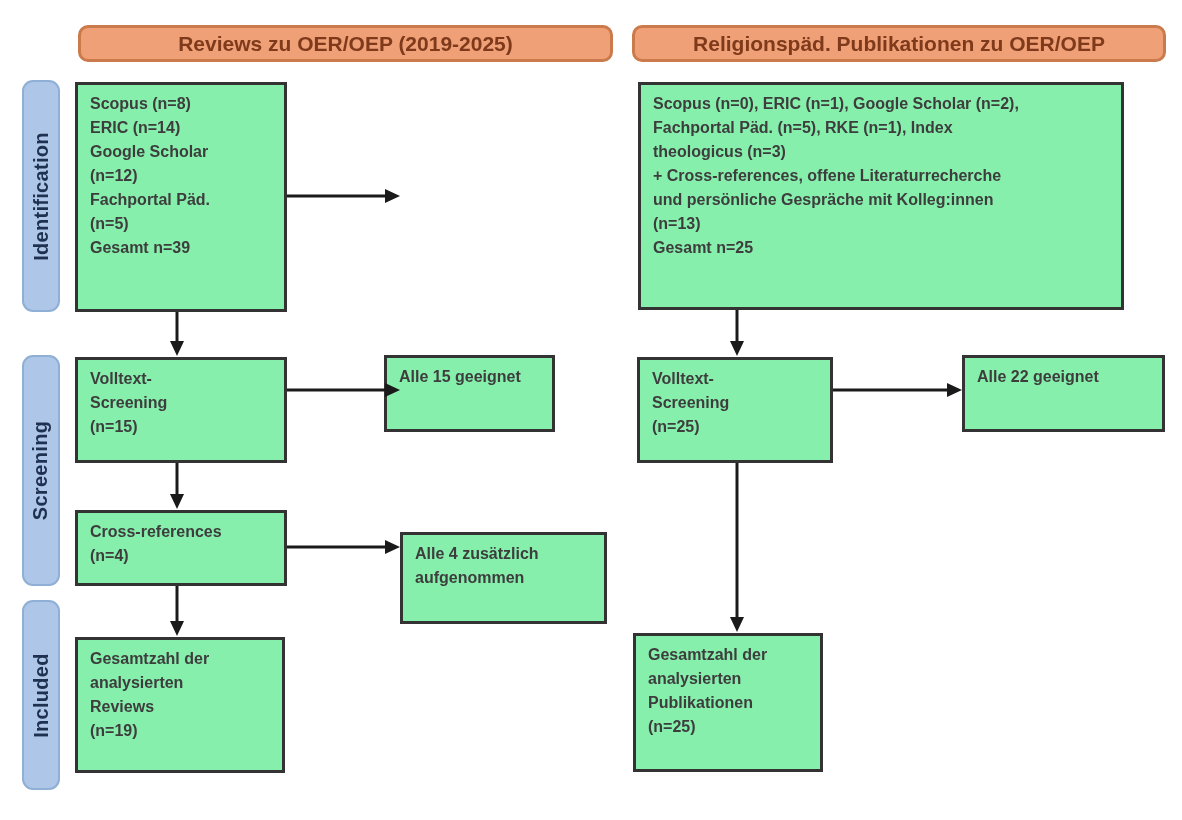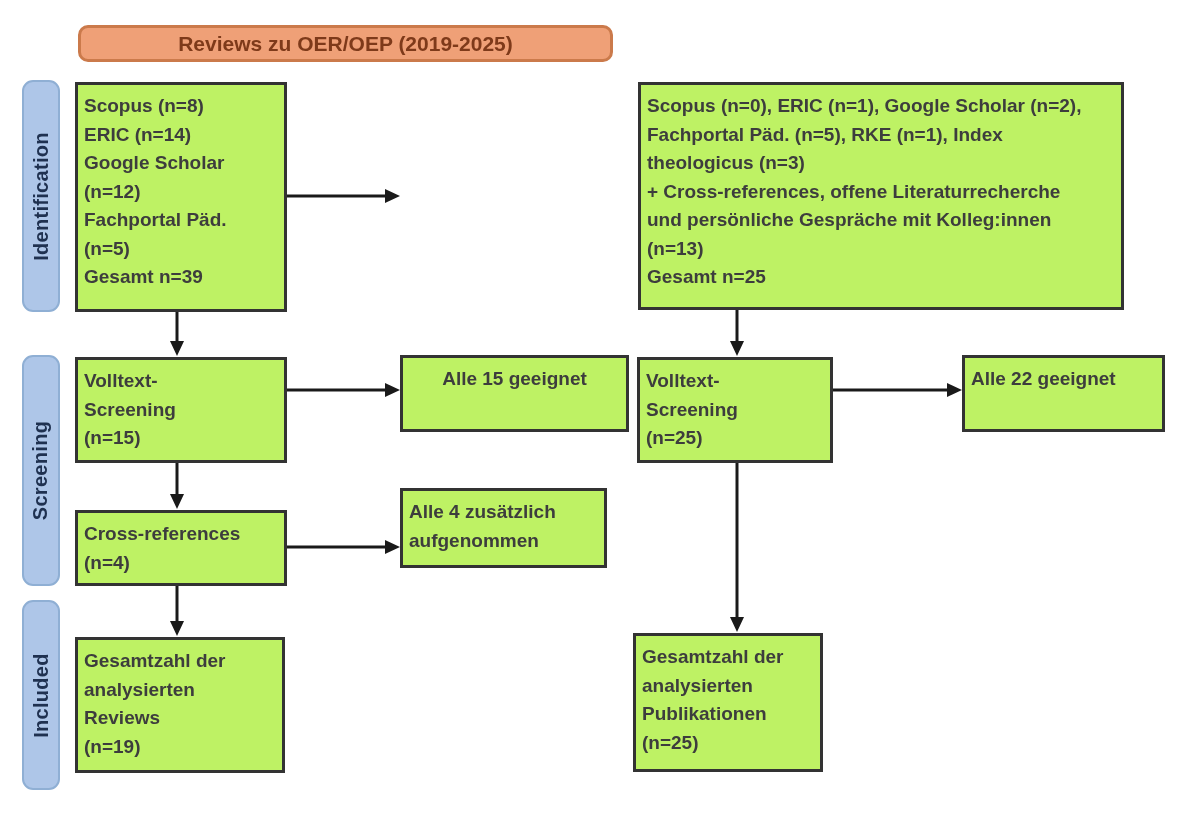--- a/index.html
+++ b/index.html
@@ -50,44 +50,45 @@
   }
   .stage span {
     transform: rotate(-90deg);
     white-space: nowrap;
     font-size: 20px;
     font-weight: 700;
     letter-spacing: 0.3px;
   }
   .box {
     position: absolute;
-    background: #bef264;
+    background: #86efac;
     border: 3px solid var(--box-border);
     color: var(--box-text);
-    font-size: 19px;
+    font-size: 16px;
     font-weight: 700;
     line-height: 1.5;
-    padding: 7px 6px;
+    padding: 7px 12px;
     white-space: pre-line;
   }
   .arrows {
     position: absolute;
     left: 0; top: 0;
     width: 1182px; height: 820px;
     pointer-events: none;
   }
   .arrows line { stroke: var(--arrow); stroke-width: 3; }
   .arrows polygon { fill: var(--arrow); }
 </style>
 </head>
 <body>
 
 <div class="canvas">
 
   <div class="hdr" style="left:78px; top:25px; width:535px; height:37px;">Reviews zu OER/OEP (2019-2025)</div>
+  <div class="hdr" style="left:632px; top:25px; width:534px; height:37px;">Religionspäd. Publikationen zu OER/OEP</div>
 
   <div class="stage" style="left:22px; top:80px; width:38px; height:232px;">
     <span>Identification</span>
   </div>
   <div class="stage" style="left:22px; top:355px; width:38px; height:231px;">
     <span>Screening</span>
   </div>
   <div class="stage" style="left:22px; top:600px; width:38px; height:190px;">
     <span>Included</span>
   </div>
@@ -95,24 +96,24 @@
   <div class="box" style="left:75px; top:82px; width:212px; height:230px;">Scopus (n=8)
 ERIC (n=14)
 Google Scholar
 (n=12)
 Fachportal Päd.
 (n=5)
 Gesamt n=39</div>
   <div class="box" style="left:75px; top:357px; width:212px; height:106px;">Volltext-
 Screening
 (n=15)</div>
-  <div class="box" style="left:400px; top:355px; width:229px; height:77px;text-align:center;">Alle 15 geeignet</div>
+  <div class="box" style="left:384px; top:355px; width:171px; height:77px;">Alle 15 geeignet</div>
   <div class="box" style="left:75px; top:510px; width:212px; height:76px;">Cross-references
 (n=4)</div>
-  <div class="box" style="left:400px; top:488px; width:207px; height:80px;">Alle 4 zusätzlich
+  <div class="box" style="left:400px; top:532px; width:207px; height:92px;">Alle 4 zusätzlich
 aufgenommen</div>
   <div class="box" style="left:75px; top:637px; width:210px; height:136px;">Gesamtzahl der
 analysierten
 Reviews
 (n=19)</div>
 
   <div class="box" style="left:638px; top:82px; width:486px; height:228px;">Scopus (n=0), ERIC (n=1), Google Scholar (n=2),
 Fachportal Päd. (n=5), RKE (n=1), Index
 theologicus (n=3)
 + Cross-references, offene Literaturrecherche

